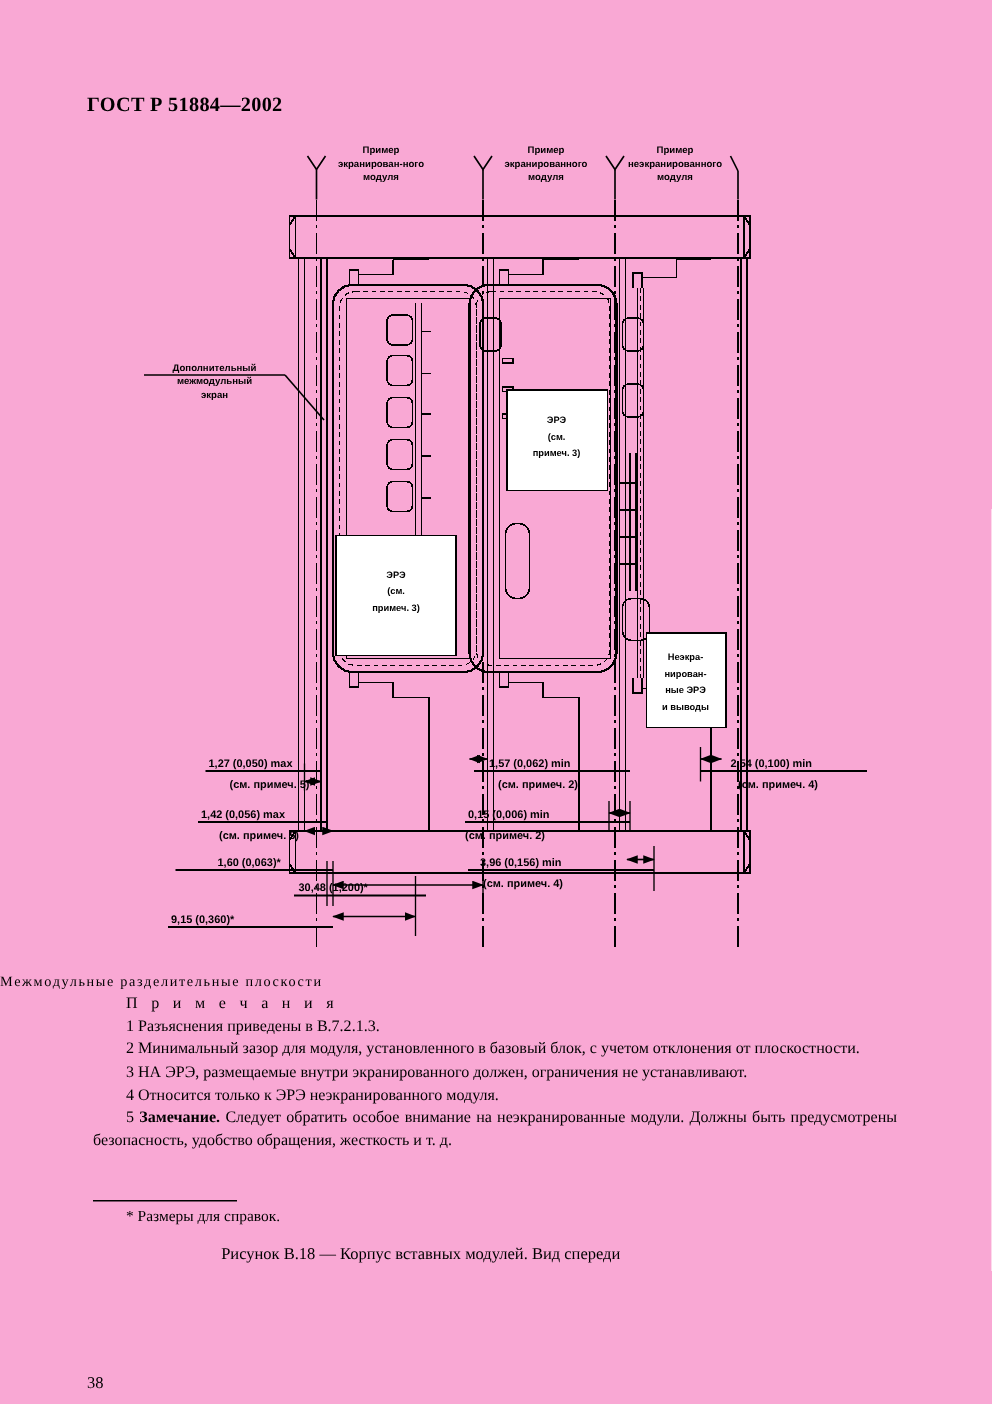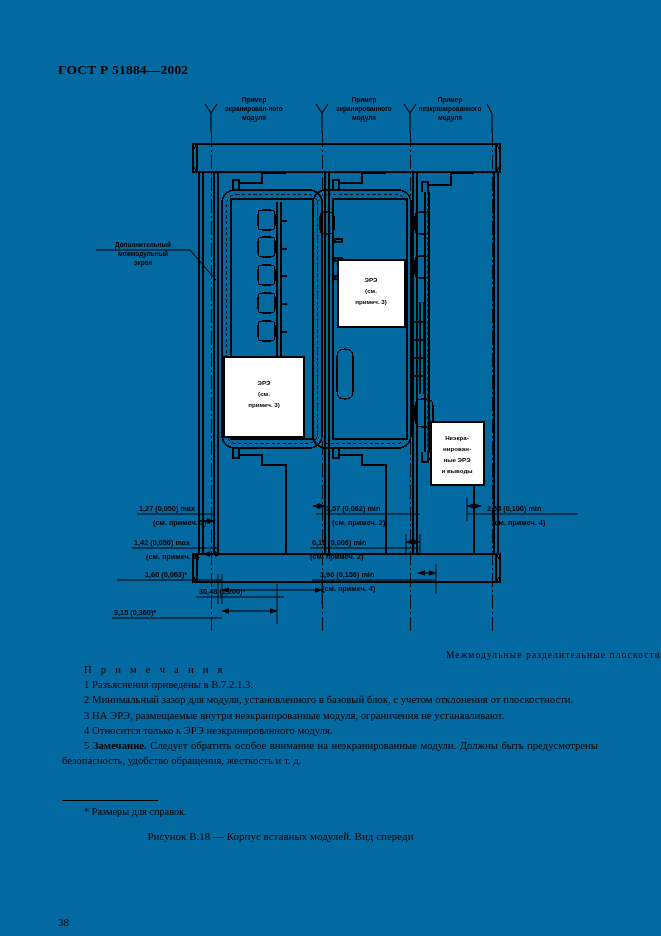--- a/index.html
+++ b/index.html
@@ -1,25 +1,25 @@
 <!DOCTYPE html>
 <html><head>
 <meta charset="utf-8">
 <style>
   html,body{margin:0;padding:0;background:#ffffff;}
   body{width:661px;height:936px;position:relative;font-family:"Liberation Serif",serif;color:#000;}
-  .page{position:relative;width:661px;height:936px;overflow:hidden;background:#0369a1;}
+  .page{position:relative;width:661px;height:936px;overflow:hidden;background:#f9a8d4;}
 
   .std-header{position:absolute;left:58px;top:62px;font-family:"Liberation Serif",serif;
     font-weight:bold;font-size:13.5px;letter-spacing:.2px;}
 
   .figure-area{position:absolute;left:0;top:84px;width:661px;height:560px;}
   .figure-area svg{display:block;}
 
-  .caption-plane{position:absolute;left:0;top:650px;width:661px;text-align:right;
+  .caption-plane{position:absolute;left:0;top:650px;width:661px;text-align:left;
     font-size:9.5px;letter-spacing:1.1px;font-family:"Liberation Serif",serif;}
 
   .notes{position:absolute;left:62px;top:662px;width:536px;font-size:10.7px;line-height:1.42;
     text-align:justify;}
   .notes .nh{letter-spacing:3.2px;padding-left:22px;}
   .notes p{margin:0;padding:0;}
   .ind{text-indent:22px;}
   .b{font-weight:bold;}
   .bi{font-weight:bold;font-style:italic;}
   .i{font-style:italic;}
@@ -334,21 +334,21 @@
     </g>
   </svg>
   </div>
 
   <div class="caption-plane">Межмодульные разделительные плоскости</div>
 
   <div class="notes">
     <p class="nh">П р и м е ч а н и я</p>
     <p class="ind"><span>1 </span><span>Разъяснения приведены в В.7.2.1.3.</span></p>
     <p class="ind"><span>2 </span><span>Минимальный зазор для  модуля,    установленного в базовый блок, с учетом отклонения от плоскостности.</span></p>
-    <p class="ind"><span>3 </span><span>НА ЭРЭ, размещаемые внутри неэкранированные модуля, ограничения не устанавливают.</span></p>
+    <p class="ind"><span>3 </span><span>НА ЭРЭ, размещаемые внутри экранированного должен, ограничения не устанавливают.</span></p>
     <p class="ind"><span>4 </span><span>Относится только к ЭРЭ неэкранированного модуля.</span></p>
     <p class="ind"><span>5 </span><span class="b">Замечание.</span><span> Следует обратить особое внимание на неэкранированные модули. Должны быть предусмотрены безопасность, удобство обращения, жесткость и т. д.</span></p>
   </div>
 
   <div class="footrule"></div>
   <div class="footnote">* Размеры для справок.</div>
 
   <div class="fig-caption">Рисунок В.18 — Корпус вставных модулей. Вид спереди</div>
 
   <div class="page-num">38</div>

